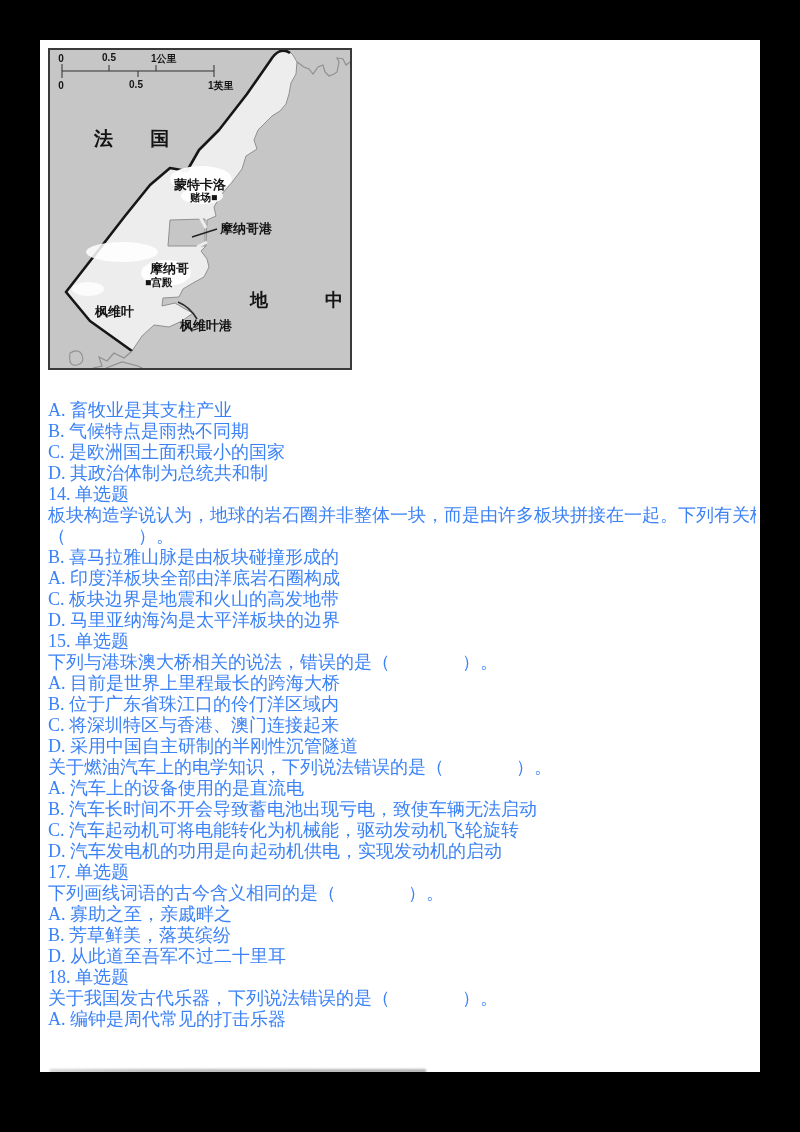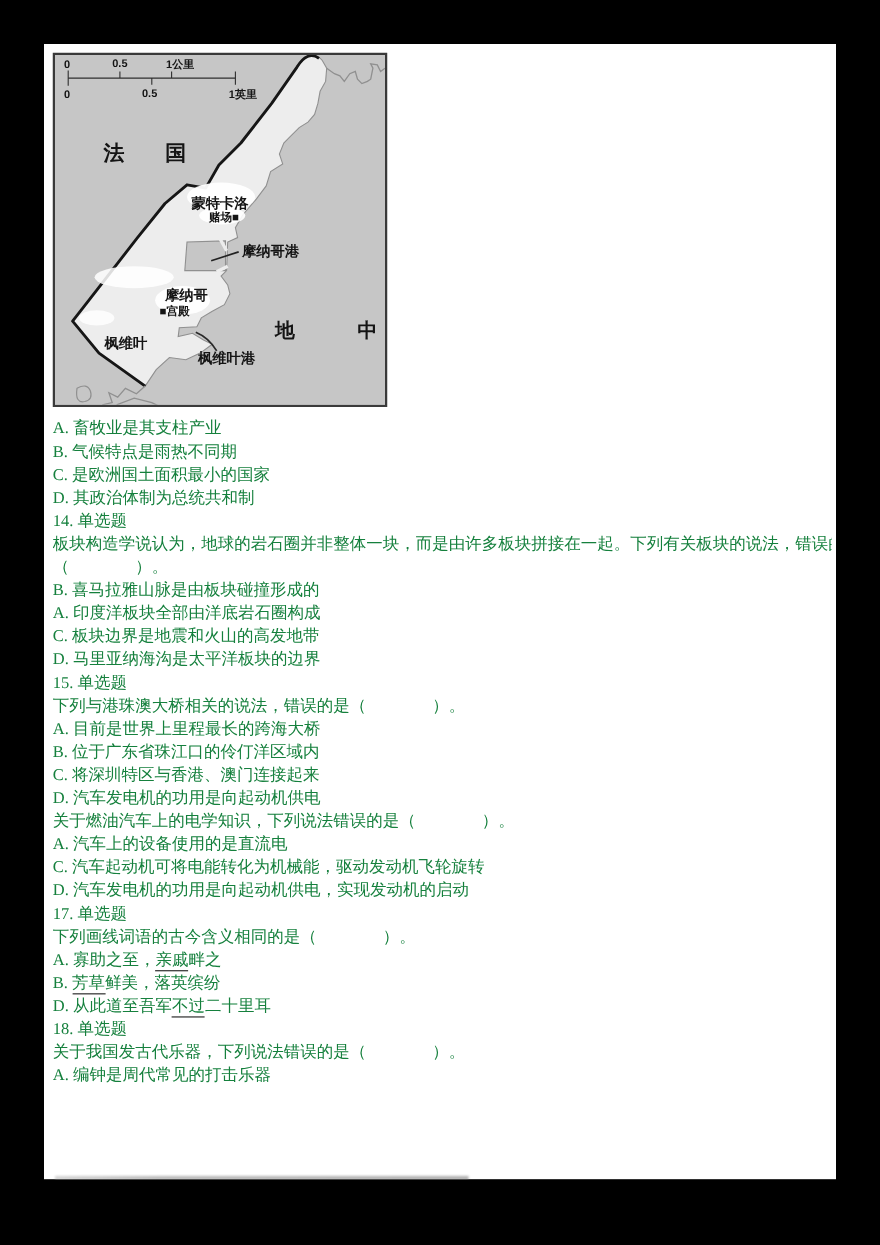--- a/index.html
+++ b/index.html
@@ -6,21 +6,21 @@
   body{position:relative;font-family:"Liberation Serif","DejaVu Serif",serif;}
   .page{position:absolute;left:40px;top:40px;width:720px;height:1032px;background:#fff;overflow:hidden;}
   .map-box{position:absolute;left:8px;top:8px;width:300px;height:318px;border:2px solid #3a3a3a;background:#c6c6c6;}
   .map-box svg{display:block;}
   svg text{font-family:"Liberation Sans","DejaVu Sans",sans-serif;fill:#141414;}
   .scale-num{font-size:10px;font-weight:bold;}
   .lbl-big{font-size:19px;font-weight:bold;letter-spacing:16px;}
   .lbl-sea{font-size:18px;font-weight:bold;letter-spacing:26px;}
   .lbl-mid{font-size:13px;font-weight:bold;}
   .lbl-sm{font-size:10.5px;font-weight:bold;}
-  .doc{position:absolute;left:8px;top:340px;right:4px;font-size:15px;line-height:21px;color:#15803d;}
+  .doc{position:absolute;left:8px;top:360px;right:4px;font-size:18px;line-height:21px;color:#3b82f6;}
   .line{height:21px;white-space:nowrap;overflow:hidden;}
   .u{border-bottom:1.2px solid #1b1b1b;padding-bottom:0.5px;}
   .smudge{position:absolute;left:10px;top:1029px;width:376px;height:4px;
           background:linear-gradient(90deg,#d6d6d6 0%,#bdbdbd 25%,#b3b3b3 100%);
           filter:blur(0.8px);}
 </style>
 </head>
 <body>
 
 <div class="page">
@@ -100,23 +100,24 @@
       <div class="line"><span>（　　　　）。</span></div>
       <div class="line"><span>B. 喜马拉雅山脉是由板块碰撞形成的</span></div>
       <div class="line"><span>A. 印度洋板块全部由洋底岩石圈构成</span></div>
       <div class="line"><span>C. 板块边界是地震和火山的高发地带</span></div>
       <div class="line"><span>D. 马里亚纳海沟是太平洋板块的边界</span></div>
       <div class="line"><span>15. 单选题</span></div>
       <div class="line"><span>下列与港珠澳大桥相关的说法，错误的是（　　　　）。</span></div>
       <div class="line"><span>A. 目前是世界上里程最长的跨海大桥</span></div>
       <div class="line"><span>B. 位于广东省珠江口的伶仃洋区域内</span></div>
       <div class="line"><span>C. 将深圳特区与香港、澳门连接起来</span></div>
-      <div class="line"><span>D. 汽车发电机的功用是向起动机供电</span></div>
+      <div class="line"><span>D. 采用中国自主研制的半刚性沉管隧道</span></div>
       <div class="line"><span>关于燃油汽车上的电学知识，下列说法错误的是（　　　　）。</span></div>
       <div class="line"><span>A. 汽车上的设备使用的是直流电</span></div>
+      <div class="line"><span>B. 汽车长时间不开会导致蓄电池出现亏电，致使车辆无法启动</span></div>
       <div class="line"><span>C. 汽车起动机可将电能转化为机械能，驱动发动机飞轮旋转</span></div>
       <div class="line"><span>D. 汽车发电机的功用是向起动机供电，实现发动机的启动</span></div>
       <div class="line"><span>17. 单选题</span></div>
       <div class="line"><span>下列画线词语的古今含义相同的是（　　　　）。</span></div>
       <div class="line"><span>A. 寡助之至，</span><span class="u">亲戚</span><span>畔之</span></div>
       <div class="line"><span>B. </span><span class="u">芳草</span><span>鲜美，落英缤纷</span></div>
       <div class="line"><span>D. 从此道至吾军</span><span class="u">不过</span><span>二十里耳</span></div>
       <div class="line"><span>18. 单选题</span></div>
       <div class="line"><span>关于我国发古代乐器，下列说法错误的是（　　　　）。</span></div>
       <div class="line"><span>A. 编钟是周代常见的打击乐器</span></div>

